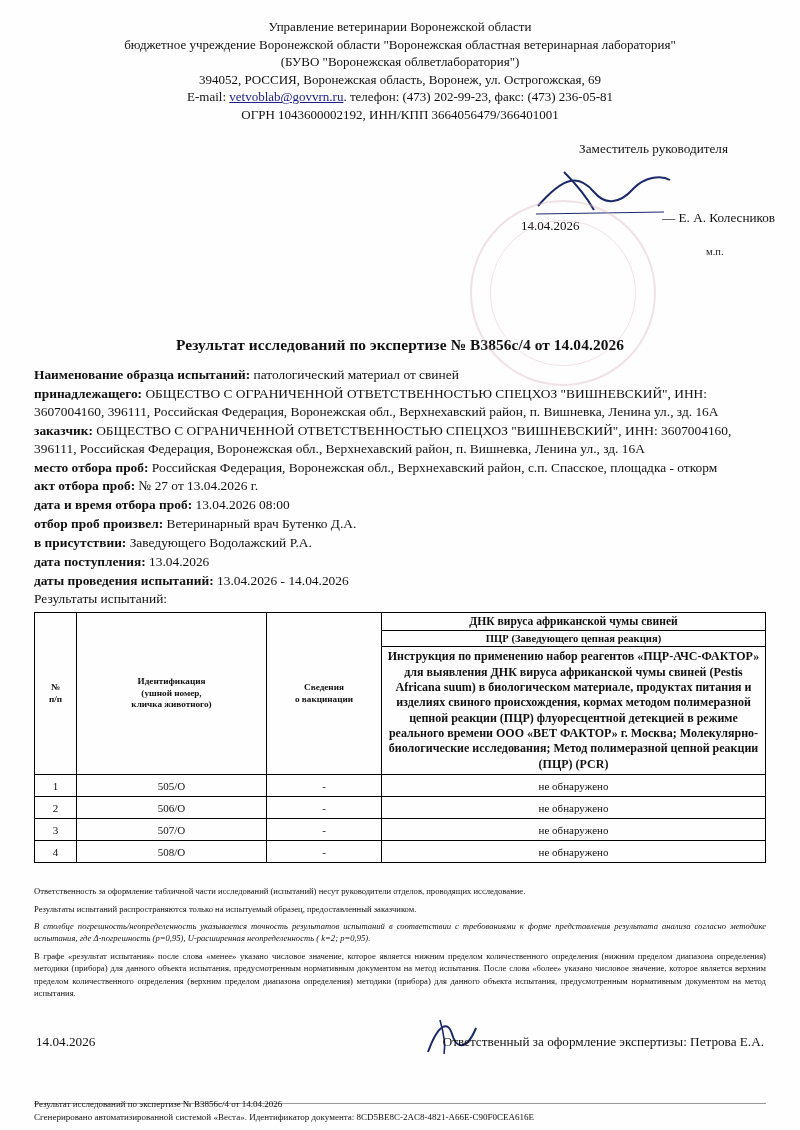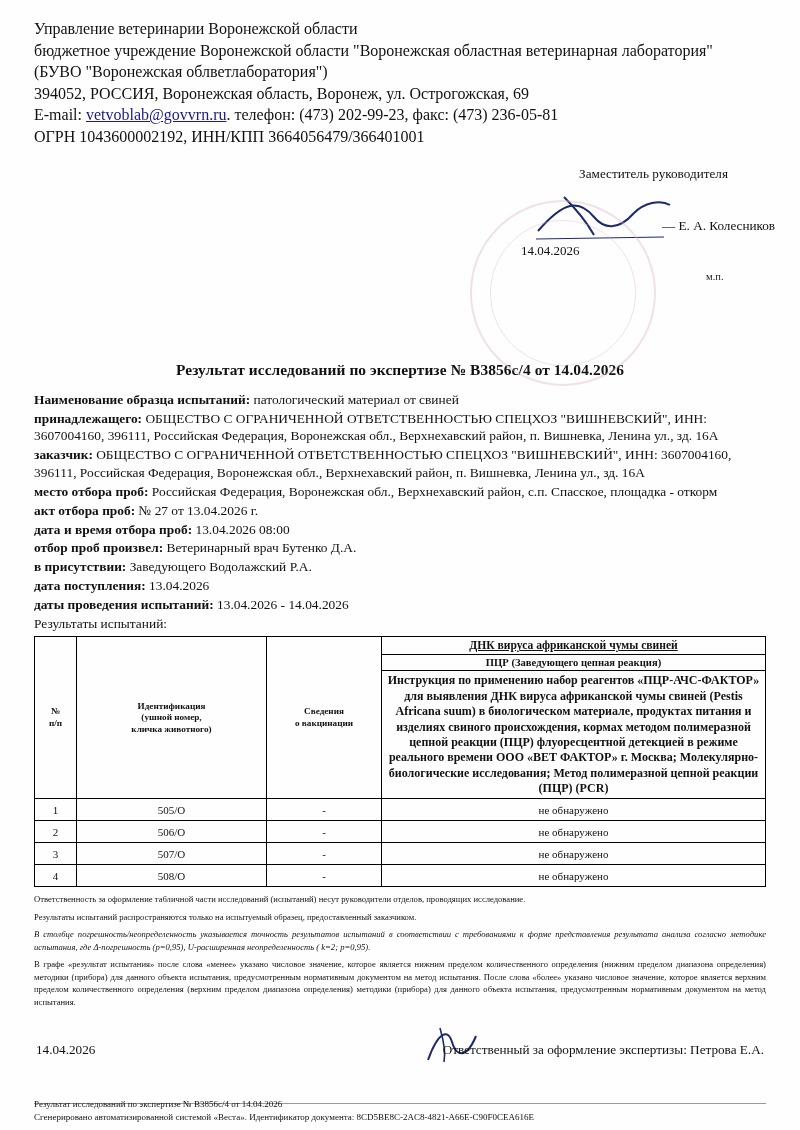--- a/index.html
+++ b/index.html
@@ -14,22 +14,22 @@
   .page {
     position: relative;
     width: 800px;
     height: 1130px;
     background: #fefefe;
     overflow: hidden;
     box-sizing: border-box;
     padding: 18px 34px 10px 34px;
   }
   .hdr {
-    text-align: left;
-    font-size: 16px;
+    text-align: center;
+    font-size: 13px;
     line-height: 1.35;
   }
   .hdr div { white-space: nowrap; }
   .hdr .email-line a {
     color: #1a1a8a;
     text-decoration: underline;
   }
   .approve {
     margin-top: 16px;
     text-align: right;
@@ -44,21 +44,21 @@
   }
   .sign-date {
     position: absolute;
     left: 487px;
     top: 58px;
     font-size: 13px;
   }
   .sign-name {
     position: absolute;
     left: 628px;
-    top: 33px;
+    top: 50px;
     font-size: 13.2px;
     white-space: nowrap;
   }
   .sign-scribble {
     position: absolute;
     left: 500px;
     top: 6px;
     width: 140px;
     height: 52px;
   }
@@ -114,21 +114,20 @@
   table.res td, table.res th {
     border: 1px solid #000;
     vertical-align: middle;
     text-align: center;
     padding: 2px 3px;
   }
   .th-main {
     font-size: 11.6px;
     font-weight: bold;
     padding: 3px 2px;
-    text-decoration: underline;
   }
   .th-sub {
     font-size: 10.6px;
     font-weight: bold;
     padding: 3px 2px;
   }
   .th-desc {
     font-size: 12px;
     font-weight: bold;
     line-height: 1.28;
@@ -138,21 +137,21 @@
   .th-small {
     font-size: 9.2px;
     font-weight: bold;
     line-height: 1.25;
   }
   .cell {
     font-size: 11px;
     height: 17px;
   }
   .notes {
-    margin-top: 6px;
+    margin-top: 22px;
     font-size: 8.6px;
     line-height: 1.45;
     text-align: justify;
     font-family: Liberation Serif, serif;
   }
   .notes p { margin: 0 0 5px 0; }
   .notes .ital { font-style: italic; }
   .footsign {
     position: relative;
     margin-top: 22px;

